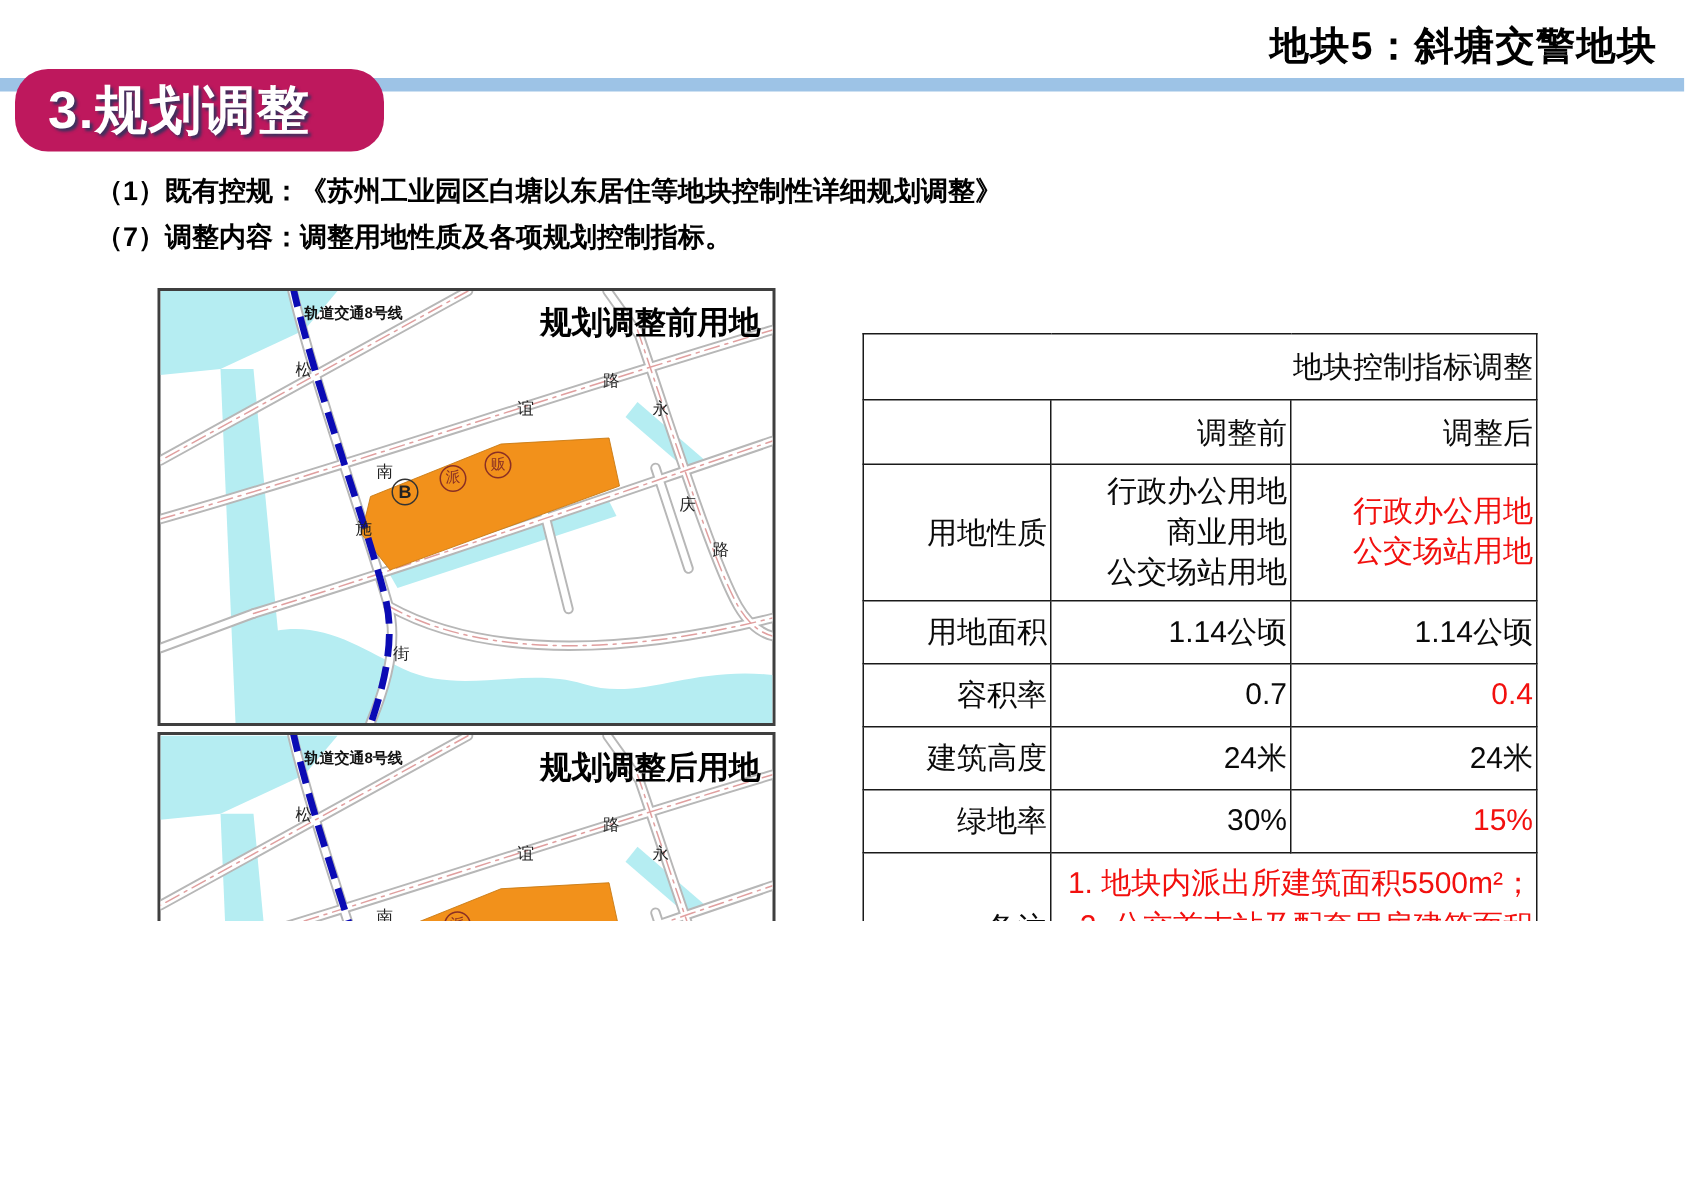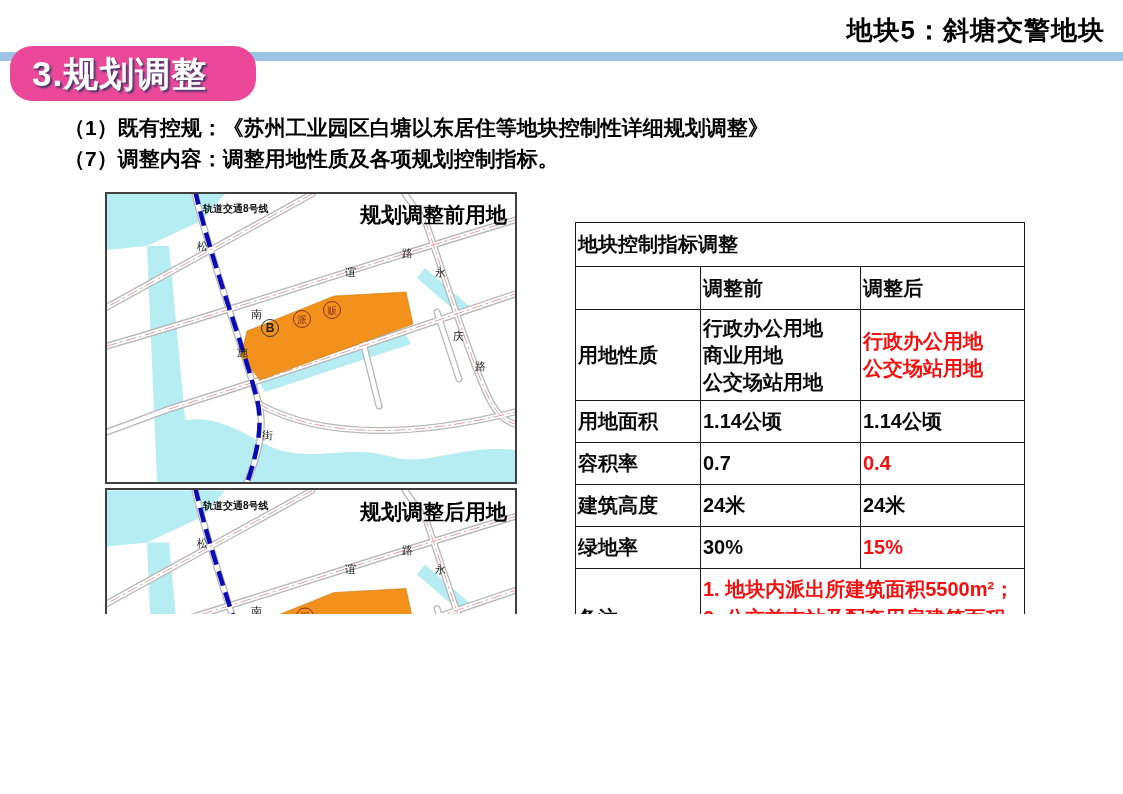--- a/index.html
+++ b/index.html
@@ -1,37 +1,37 @@
 <!DOCTYPE html>
 <html><head>
 <meta charset="utf-8">
 <style>
   html,body{margin:0;padding:0;background:#fff;}
   .page{position:relative;width:1123px;height:614px;background:#fff;overflow:hidden;
         font-family:"Liberation Sans",sans-serif;color:#000;}
   .header-title{position:absolute;top:13px;right:18px;font-size:26px;font-weight:700;letter-spacing:1px;}
   .strip{position:absolute;top:52px;left:0;width:1123px;height:9px;background:#9DC3E6;}
-  .banner{position:absolute;top:46px;left:10px;width:246px;height:55px;background:#ec4899;
+  .banner{position:absolute;top:46px;left:10px;width:246px;height:55px;background:#be185d;
           color:#fff;font-size:35px;font-weight:700;line-height:55px;padding-left:22px;
           box-sizing:border-box;letter-spacing:1px;
           text-shadow:2px 2px 2px rgba(23,55,94,.78);border-radius:22px;}
-  .paras{position:absolute;top:112px;left:64px;font-size:21px;font-weight:600;line-height:31px;}
+  .paras{position:absolute;top:112px;left:64px;font-size:18px;font-weight:600;line-height:31px;}
   .map{position:absolute;left:105px;width:408px;border:2px solid #3f3f3f;background:#fff;box-sizing:content-box;}
   .map-before{top:192px;height:288px;}
   .map-after{top:488px;height:289px;}
   .map svg{display:block;width:100%;height:100%;}
   .map-title{font-size:21px;font-weight:700;fill:#000;}
   .rail-label{font-size:10px;font-weight:700;fill:#111;}
   .road-char{font-size:11px;fill:#222;}
   .sym-latin{font-size:12px;font-weight:600;fill:#222;}
   .sym-cjk{font-size:10px;fill:#8a2f24;}
   table.tbl{position:absolute;left:575px;top:222px;width:449px;border-collapse:collapse;
             table-layout:fixed;color:#0a0a0a;}
-  table.tbl td{border:1.6px solid #1a1a1a;text-align:left;vertical-align:middle;
-               font-size:20px;padding:0 2px;font-weight:bold;}
+  table.tbl td{border:1.6px solid #1a1a1a;text-align:right;vertical-align:middle;
+               font-size:20px;padding:0 2px;}
   .c1{width:125px;} .c2{width:160px;} .c3{width:164px;}
   .r-title td{height:43px;} .r-cols td{height:42px;}
   .r-s td{height:41px;} .r-code td{height:40px;}
   .r-nature td{height:90px;} .r-remark td{height:98px;}
   .multiline{white-space:pre-line;font-size:19px;line-height:1.35;}
   .red{color:#f2100e;}
   .remark-val{white-space:pre-line;font-size:18px;line-height:1.42;padding:4px 6px;margin-left:40px;}
 </style>
 </head>
 <body>

